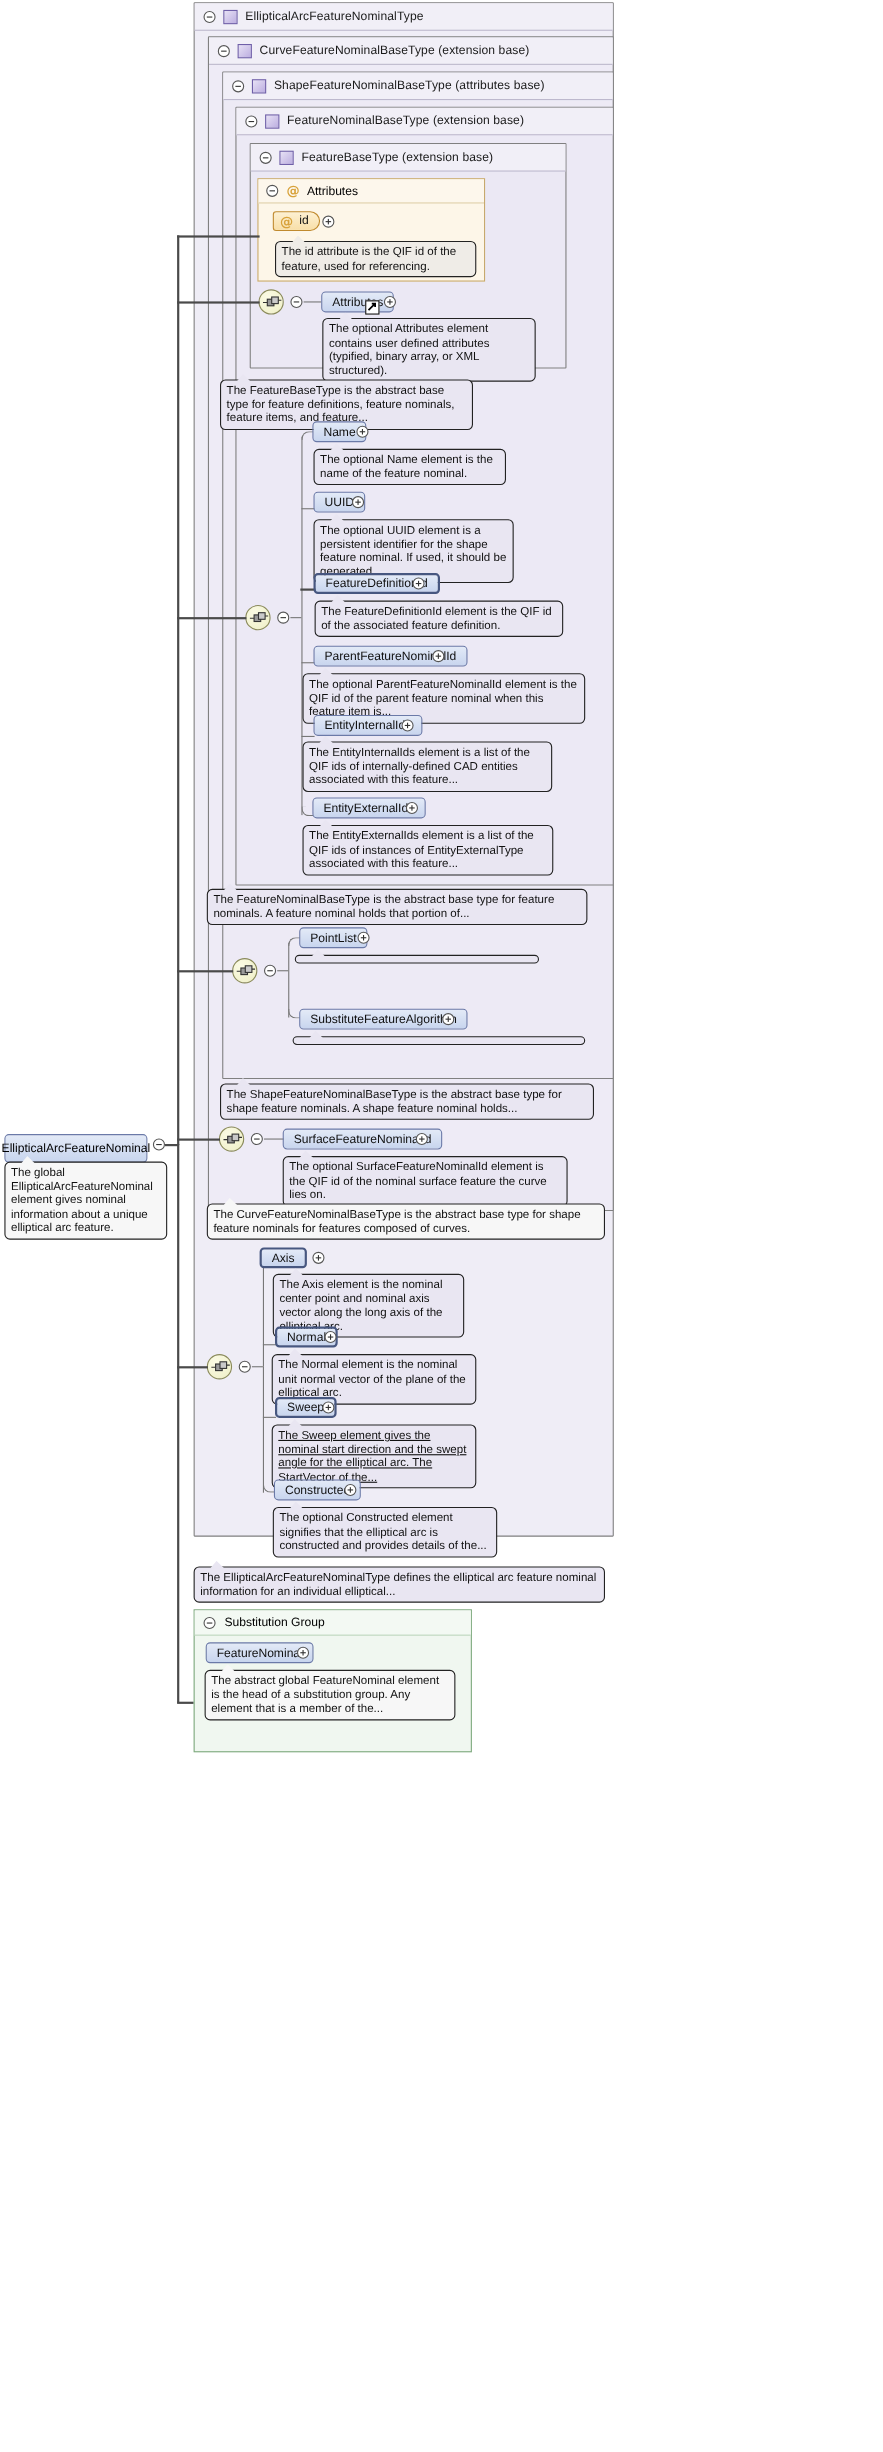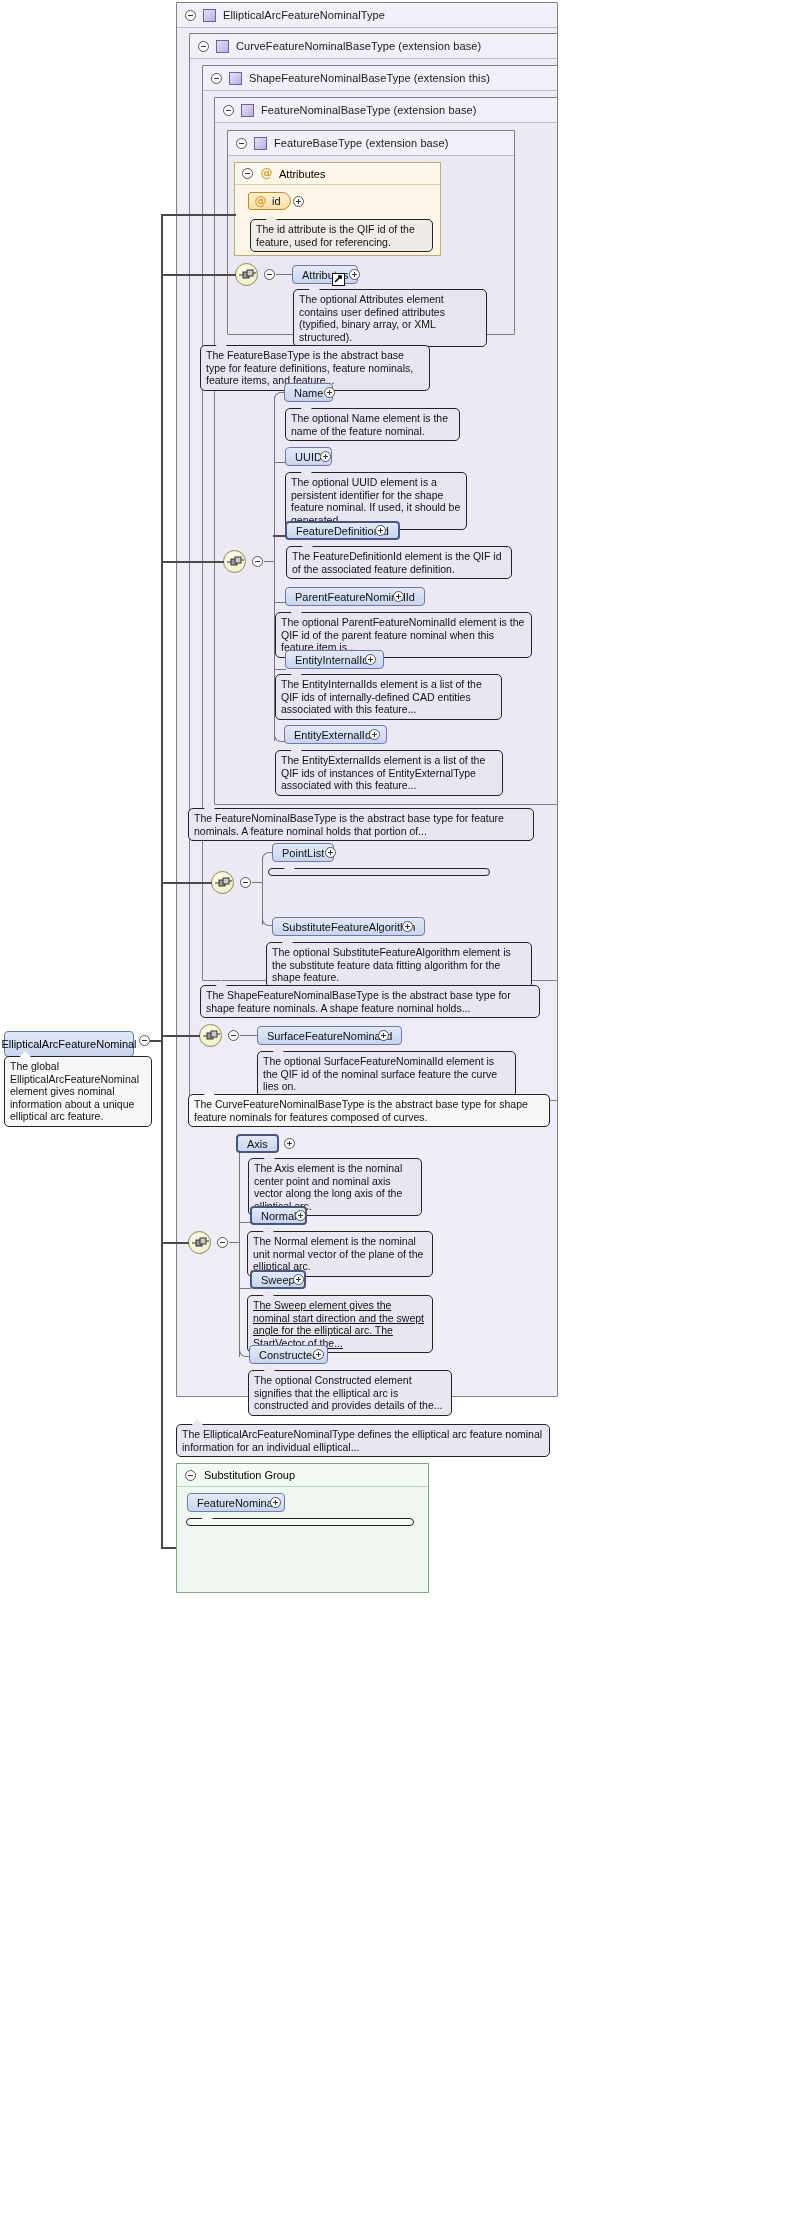--- a/index.html
+++ b/index.html
@@ -250,21 +250,21 @@
       <span class="expander"></span>
       <span class="typeicon"></span>
       <span class="tb-label">CurveFeatureNominalBaseType (extension base)</span>
     </div>
   </div>
 
   <div class="typebox lvl3 abs" style="left:202px; top:65px; width:356px; height:916px;">
     <div class="tb-head">
       <span class="expander"></span>
       <span class="typeicon"></span>
-      <span class="tb-label">ShapeFeatureNominalBaseType (extension this)</span>
+      <span class="tb-label">ShapeFeatureNominalBaseType (attributes base)</span>
     </div>
   </div>
 
   <div class="typebox lvl4 abs" style="left:214px; top:97px; width:344px; height:708px;">
     <div class="tb-head">
       <span class="expander"></span>
       <span class="typeicon"></span>
       <span class="tb-label">FeatureNominalBaseType (extension base)</span>
     </div>
   </div>
@@ -427,21 +427,20 @@
     <span class="tail" style="background:#e9e6f2;"></span>
   </div>
 
   <div class="elbowbot abs" style="left:262px; top:917px; width:11px; height:9px;"></div>
   <div class="node abs" style="left:272px; top:917px;">
     <span>SubstituteFeatureAlgorithm</span>
   </div>
   <div class="nodeplus abs" style="left:402px; top:921px;"></div>
   <div class="ann abs" style="left:266px; top:942px; width:266px;">
     <span class="tail" style="background:#e9e6f2;"></span>
-    <span>The optional SubstituteFeatureAlgorithm element is the substitute feature data fitting algorithm for the shape feature.</span>
   </div>
 
   <div class="ann abs" style="left:200px; top:985px; width:340px;">
     <span class="tail" style="background:#e9e6f2;"></span>
     <span>The ShapeFeatureNominalBaseType is the abstract base type for shape feature nominals. A shape feature nominal holds...</span>
   </div>
 
   <div class="seqicon abs" style="left:199px; top:1024px;">
     <svg width="17" height="13" viewBox="0 0 17 13">
       <rect x="4" y="3" width="6" height="6" fill="#9a9a9a" stroke="#333" stroke-width="1"></rect>
@@ -550,15 +549,16 @@
       <span class="expander"></span>
       <span>Substitution Group</span>
     </div>
   </div>
   <div class="node abs" style="left:187px; top:1493px;">
     <span>FeatureNominal</span>
   </div>
   <div class="nodeplus abs" style="left:270px; top:1497px;"></div>
   <div class="ann white abs" style="left:186px; top:1518px; width:228px;">
     <span class="tail" style="background:#f7f7f7;"></span>
+    <span>The abstract global FeatureNominal element is the head of a substitution group. Any element that is a member of the...</span>
   </div>
 
 </div>
 
 </body></html>

